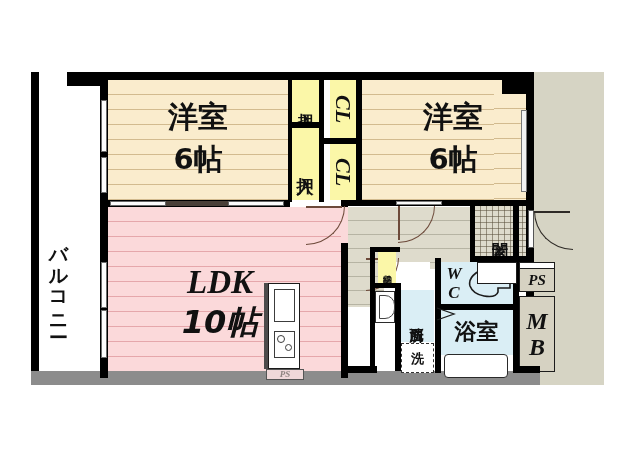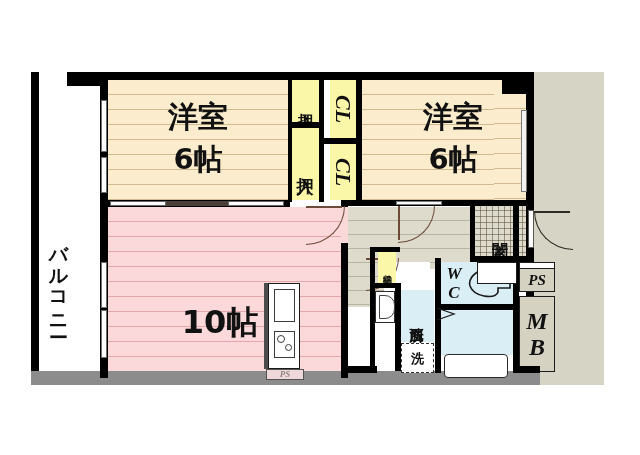--- a/index.html
+++ b/index.html
@@ -109,21 +109,22 @@
     <div class="hatch hatch-t"></div>
   </div>
   <div class="label jp" style="left:398px;top:100px;width:110px;height:34px;font-size:30px;">洋室</div>
   <div class="label jp" style="left:398px;top:142px;width:110px;height:34px;font-size:29px;">6帖</div>
 
   <div class="abs" style="left:521px;top:110px;width:6px;height:82px;background:#f2f2f2;border:1px solid #777;"></div>
 
   <div class="abs r-ldk" style="left:108px;top:207px;width:233px;height:164px;">
     <div class="hatch hatch-p"></div>
   </div>
-  <div class="label jp" style="left:150px;top:303px;width:140px;height:38px;font-size:32px;">10帖</div>
+  <div class="label serif-it" style="left:150px;top:263px;width:140px;height:38px;font-size:33px;">LDK</div>
+  <div class="label jp" style="left:150px;top:303px;width:140px;height:38px;font-size:32px;font-style:italic;">10帖</div>
 
   <div class="abs r-white box-line" style="left:268px;top:283px;width:32px;height:86px;"></div>
   <div class="abs" style="left:274px;top:289px;width:21px;height:33px;border:1.3px solid #3c3c3c;background:#fff;"></div>
   <div class="abs" style="left:274px;top:331px;width:21px;height:27px;border:1.3px solid #3c3c3c;background:#fff;"></div>
   <div class="abs" style="left:277px;top:335px;width:8px;height:8px;border:1.3px solid #3c3c3c;border-radius:50%;"></div>
   <div class="abs" style="left:285px;top:344px;width:7px;height:7px;border:1.3px solid #3c3c3c;border-radius:50%;"></div>
   <div class="abs" style="left:264px;top:283px;width:4px;height:86px;background:#4c4c4c;"></div>
   <div class="abs r-ldk thin" style="left:266px;top:369px;width:38px;height:11px;background:#efd8d9;
               display:flex;align-items:center;justify-content:center;"></div>
   <div class="label serif-it" style="left:266px;top:368px;width:38px;height:12px;font-size:9px;color:#8d8480;">PS</div>
@@ -186,20 +187,21 @@
   <div class="abs dashed" style="left:401px;top:343px;width:33px;height:30px;background:#fff;"></div>
   <div class="label jp" style="left:401px;top:343px;width:33px;height:30px;font-size:13px;">洗</div>
 
   <div class="abs r-closet" style="left:378px;top:252px;width:18px;height:31px;"></div>
   <div class="label vert jp" style="left:378px;top:252px;width:18px;height:31px;font-size:9px;">収納</div>
   <div class="wall" style="left:374px;top:247px;width:26px;height:5px;"></div>
   <div class="wall" style="left:370px;top:247px;width:5px;height:126px;"></div>
   <div class="wall" style="left:374px;top:283px;width:24px;height:5px;"></div>
 
   <div class="abs r-water" style="left:440px;top:310px;width:73px;height:45px;"></div>
+  <div class="label jp" style="left:440px;top:312px;width:73px;height:40px;font-size:22px;">浴室</div>
   <div class="wall" style="left:435px;top:310px;width:6px;height:63px;"></div>
   <div class="wall" style="left:513px;top:310px;width:6px;height:63px;"></div>
 
   <div class="abs r-white" style="left:444px;top:354px;width:64px;height:24px;border:1.5px solid #2a2a2a;border-radius:4px;"></div>
 
   <svg class="abs" style="left:436px;top:306px;width:22px;height:16px;" viewBox="0 0 22 16">
     <path d="M1 2 L18 8 L1 14" fill="none" stroke="#1c1c1c" stroke-width="1.3"></path>
   </svg>
 
   <div class="abs r-white" style="left:519px;top:262px;width:36px;height:24px;border:1.5px solid #1c1c1c;"></div>

